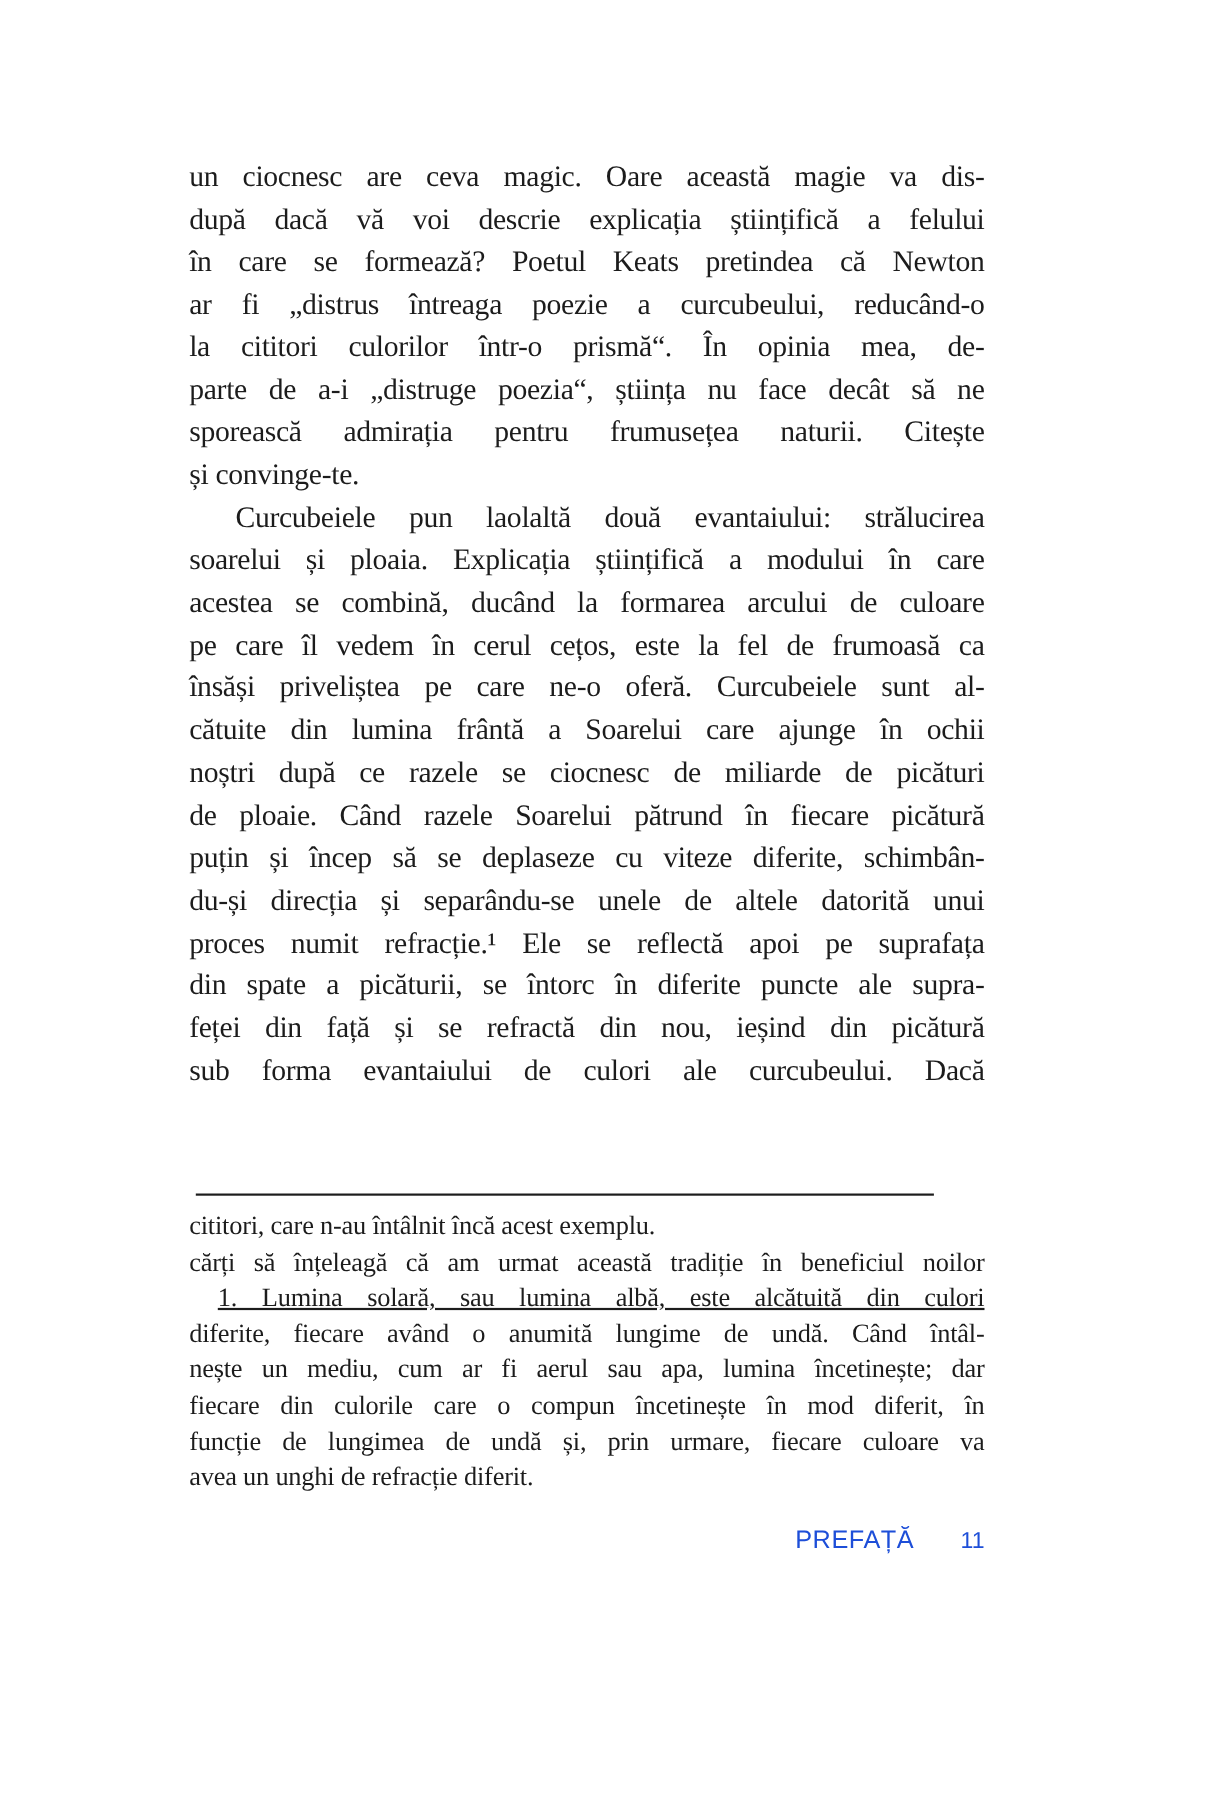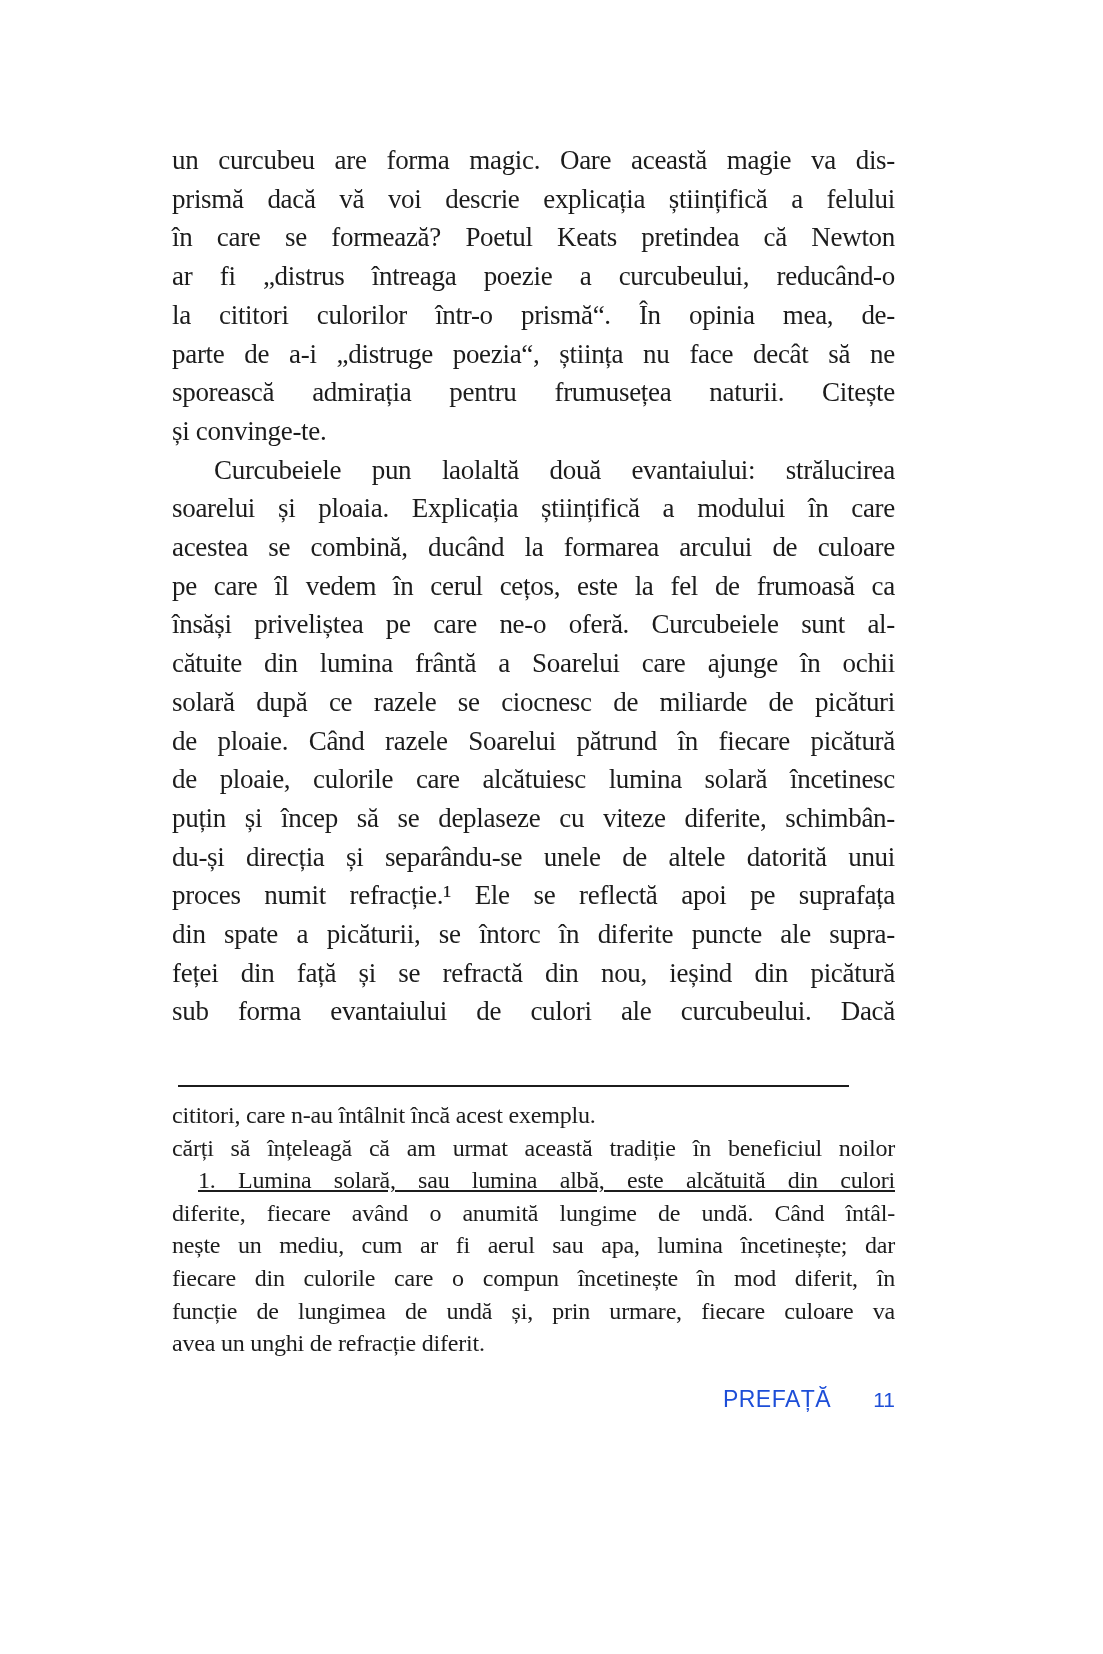--- a/index.html
+++ b/index.html
@@ -81,37 +81,36 @@
     font-size: 21px;
   }
 </style>
 </head>
 <body>
 
 <div class="page">
 
   <div class="body-text">
 
-  <div class="line">un curcubeu are forma magic. Oare această magie va dis-</div>
-      <div class="line">prismă dacă vă voi descrie explicația științifică a felului</div>
+  <div class="line">un ciocnesc are ceva magic. Oare această magie va dis-</div>
+      <div class="line">după dacă vă voi descrie explicația științifică a felului</div>
       <div class="line">în care se formează? Poetul Keats pretindea că Newton</div>
       <div class="line">ar fi „distrus întreaga poezie a curcubeului, reducând-o</div>
       <div class="line">la cititori culorilor într-o prismă“. În opinia mea, de-</div>
       <div class="line">parte de a-i „distruge poezia“, știința nu face decât să ne</div>
       <div class="line">sporească admirația pentru frumusețea naturii. Citește</div>
       <div class="line end">și convinge-te.</div>
       <div class="line indent">Curcubeiele pun laolaltă două evantaiului: strălucirea</div>
       <div class="line">soarelui și ploaia. Explicația științifică a modului în care</div>
       <div class="line">acestea se combină, ducând la formarea arcului de culoare</div>
       <div class="line">pe care îl vedem în cerul cețos, este la fel de frumoasă ca</div>
       <div class="line">însăși priveliștea pe care ne-o oferă. Curcubeiele sunt al-</div>
       <div class="line">cătuite din lumina frântă a Soarelui care ajunge în ochii</div>
-      <div class="line">solară după ce razele se ciocnesc de miliarde de picături</div>
+      <div class="line">noștri după ce razele se ciocnesc de miliarde de picături</div>
       <div class="line">de ploaie. Când razele Soarelui pătrund în fiecare picătură</div>
-      <div class="line">de ploaie, culorile care alcătuiesc lumina solară încetinesc</div>
       <div class="line">puțin și încep să se deplaseze cu viteze diferite, schimbân-</div>
       <div class="line">du-și direcția și separându-se unele de altele datorită unui</div>
       <div class="line">proces numit refracție.¹ Ele se reflectă apoi pe suprafața</div>
       <div class="line">din spate a picăturii, se întorc în diferite puncte ale supra-</div>
       <div class="line">feței din față și se refractă din nou, ieșind din picătură</div>
       <div class="line">sub forma evantaiului de culori ale curcubeului. Dacă</div>
     </div>
 
   <div class="footnote-separator"></div>
 

